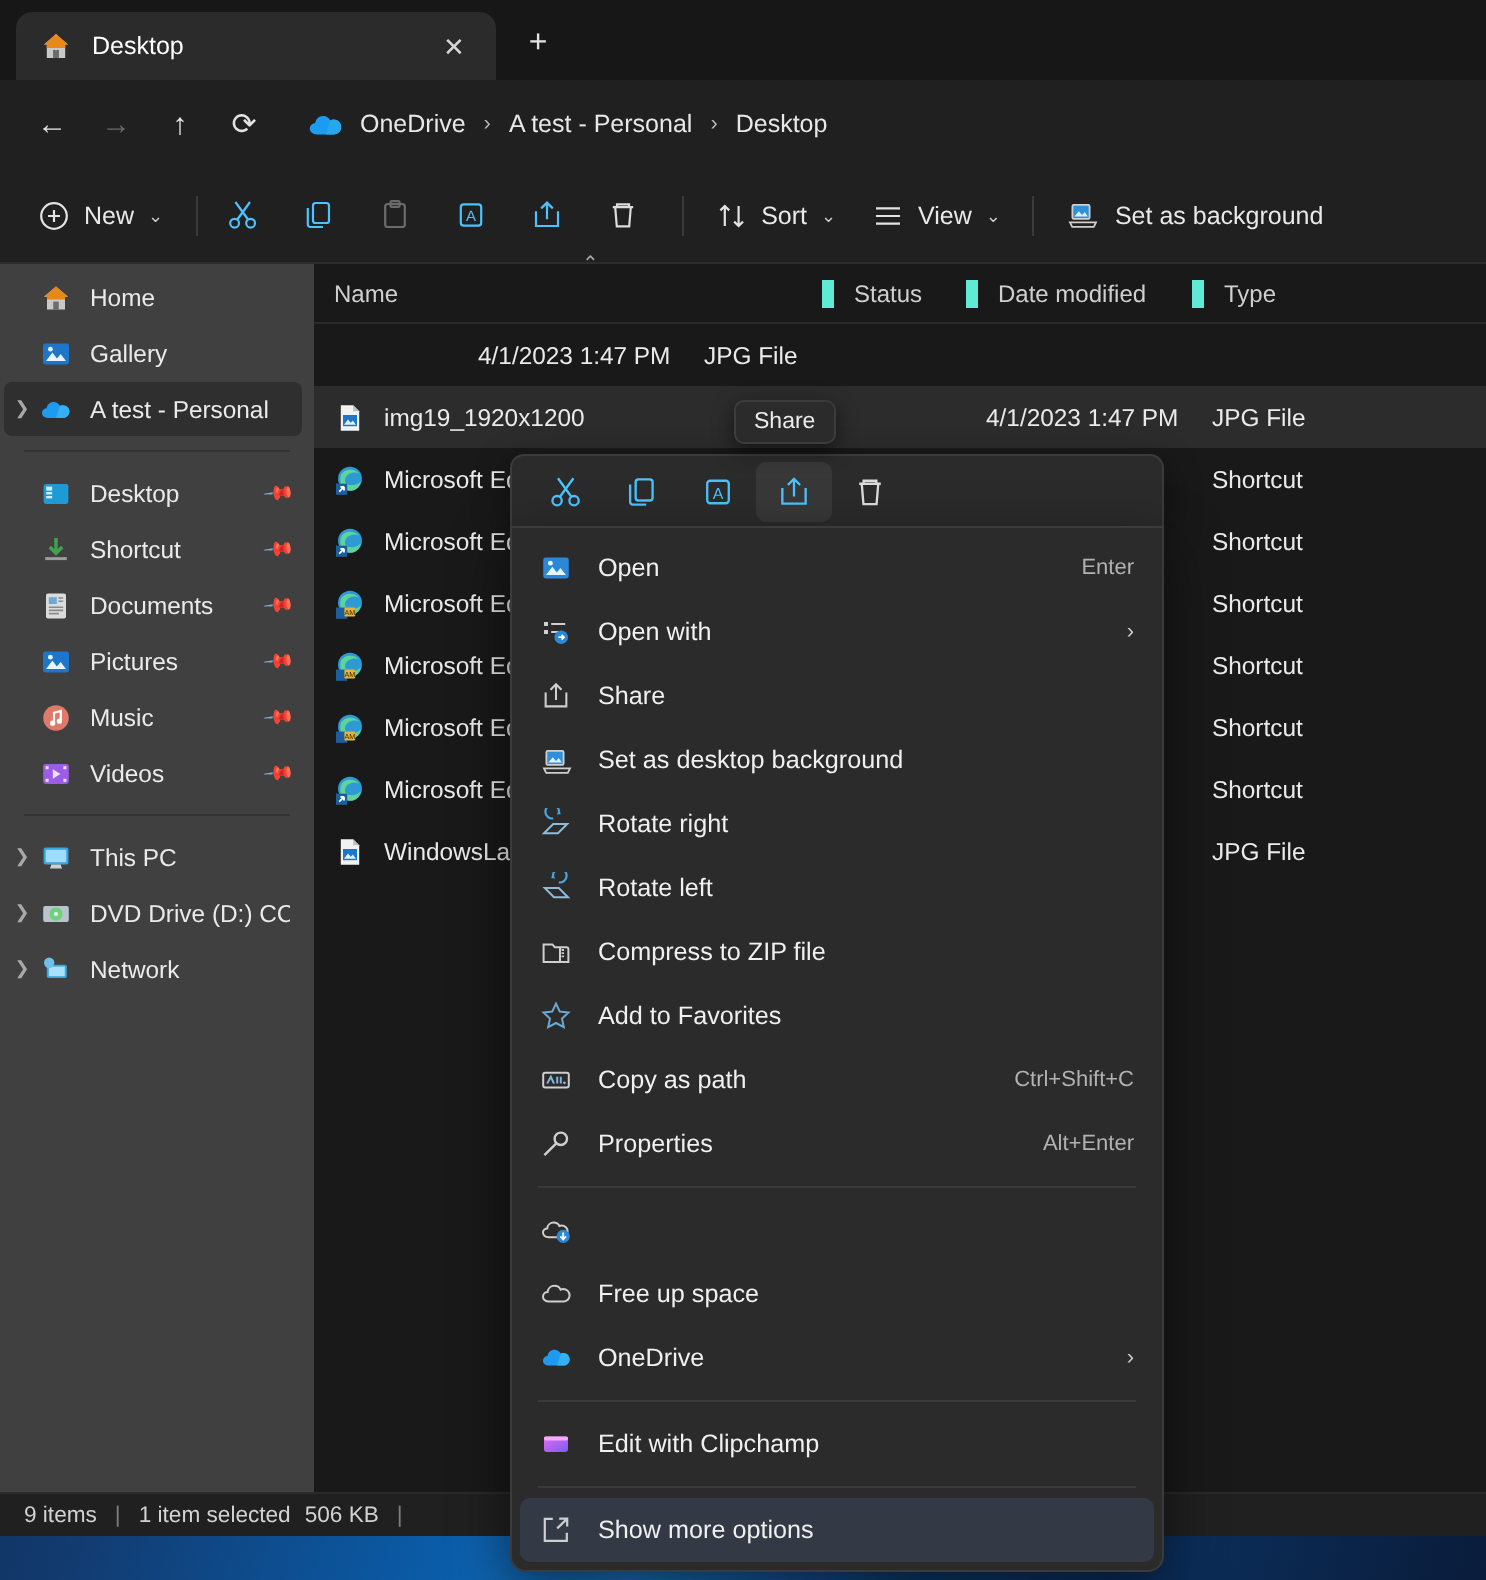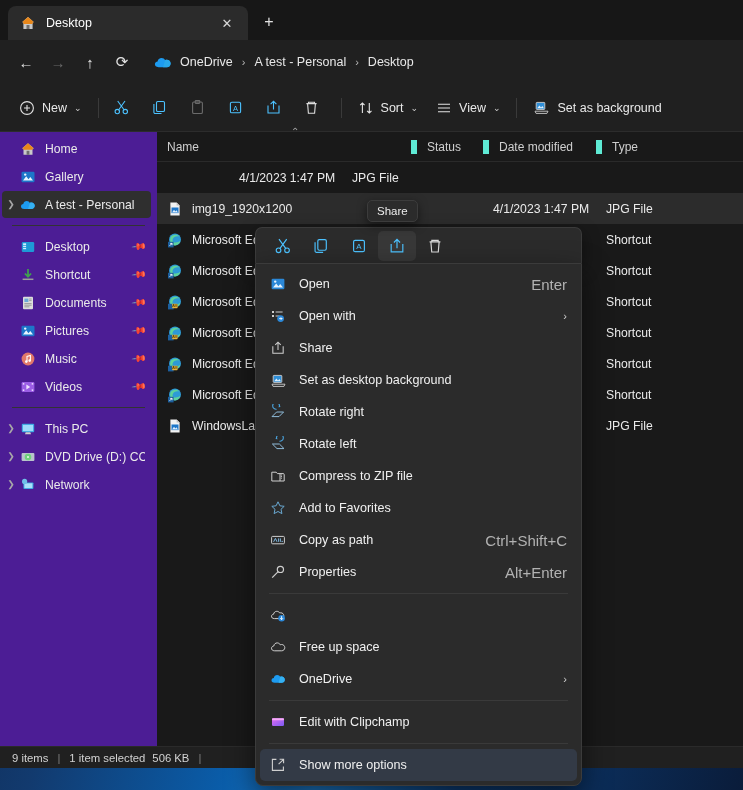--- a/index.html
+++ b/index.html
@@ -94,21 +94,21 @@
   .cmd .gl { display: inline-flex; align-items: center; justify-content: center; margin-right: 7px; }
   .cmd .chev { margin-left: 7px; font-size: 9px; color: #cfcfcf; }
   .cmd.icon-only { width: 38px; justify-content: center; padding: 0; }
   .cmd.dim { color: #6b6b6b; }
   .vsep { width: 1px; height: 20px; background: #3a3a3a; margin: 0 7px; flex: 0 0 auto; }
   
   .body { flex: 1; display: flex; min-height: 0; background: #202020;}
   
   .sidebar {
     width: 157px; min-width: 157px;
-    background: #4c1d95;
+    background: #404040;
     padding-top: 2px;
     overflow: hidden;
     position: relative;
   }
   .nav-row {
     display: flex; align-items: center;
     height: 27px; margin: 1px 6px 1px 2px;
     border-radius: 4px;
     padding-right: 6px;
     position: relative;
@@ -207,21 +207,21 @@
   .mi {
     height: 32px; display: flex; align-items: center;
     border-radius: 5px;
     padding: 0 10px 0 9px;
     color: #f0f0f0; font-size: 12.6px;
     margin: 0 1px;
   }
   .mi.hover { background: #333a46; align-items: center; }
   .mi-ico { width: 18px; min-width: 18px; height: 16px; margin-right: 12px; display: flex; align-items: center; justify-content: center; color: #5aa9e6;}
   .mi-label { flex: 1; white-space: nowrap; }
-  .mi-accel { color: #b2b2b2; font-size: 15px; margin-left: 12px; text-align: center; }
+  .mi-accel { color: #b2b2b2; font-size: 11px; margin-left: 12px; text-align: center; }
   .mi-sub { color: #cfcfcf; font-size: 11px; margin-left: 12px; }
   .mi-divider { height: 1px; background: #3a3a3a; margin: 5px 10px; }
   svg { display: block; }
 </style>
 </head>
 <body>
 
 <div id="root">
 
   <div class="explorer">

